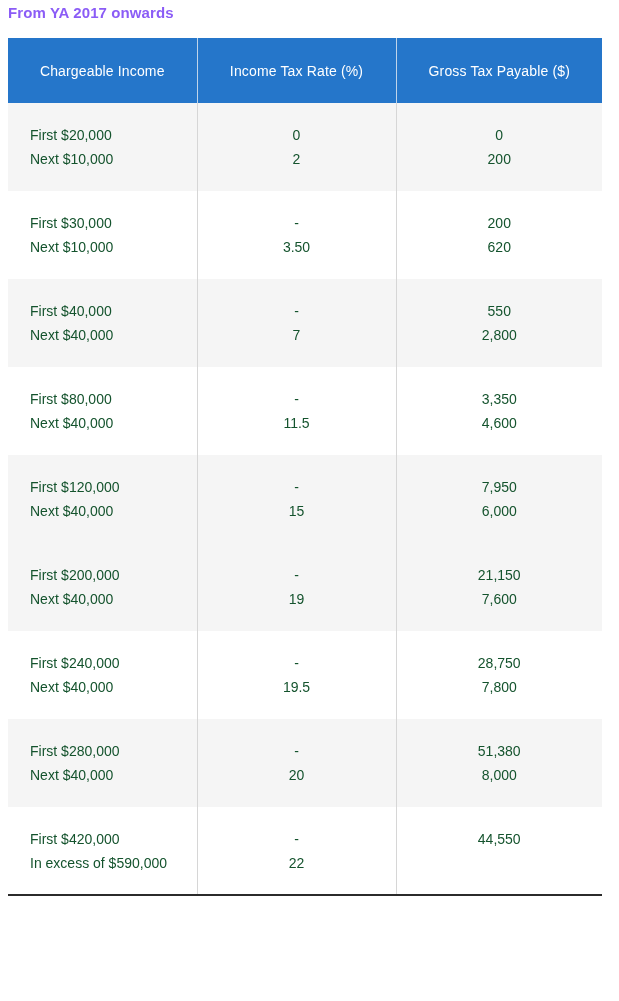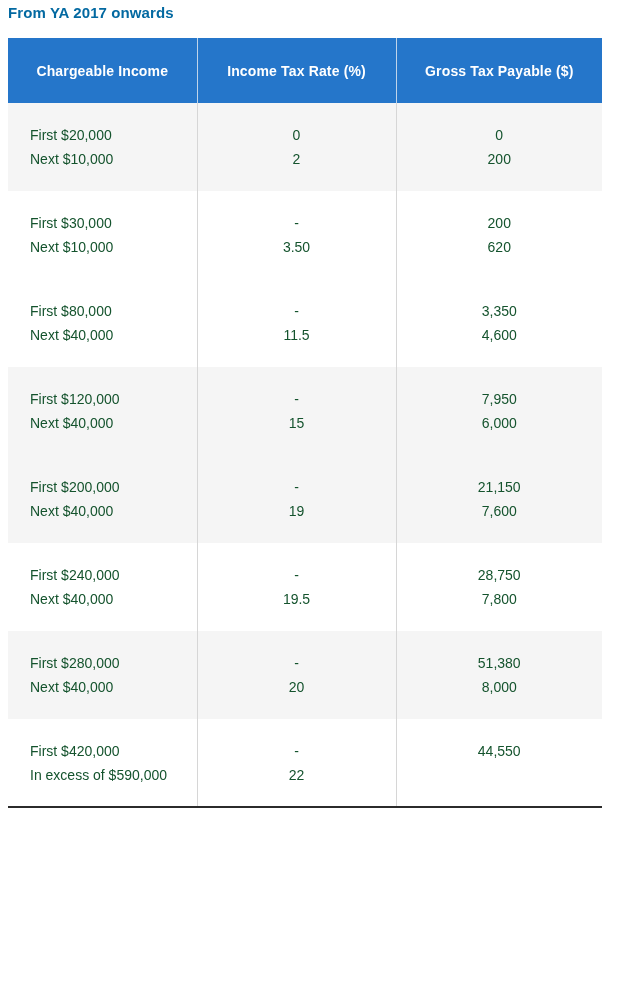--- a/index.html
+++ b/index.html
@@ -22,21 +22,21 @@
     background: #ffffff;
     overflow: hidden;
   }
   .section-title {
     position: absolute;
     left: 8px;
     top: 3px;
     font-size: 15px;
     line-height: 20px;
     font-weight: bold;
-    color: #0369a1;
+    color: #8b5cf6;
     letter-spacing: 0.1px;
     white-space: nowrap;
   }
   .tax-table-wrap {
     position: absolute;
     left: 8px;
     top: 38px;
     width: 594px;
   }
   table.tax-table {
@@ -46,21 +46,21 @@
     border-bottom: 2px solid #2b2b2b;
   }
   table.tax-table col.c-income { width: 189px; }
   table.tax-table col.c-rate   { width: 199px; }
   table.tax-table col.c-gross  { width: 206px; }
 
   thead th {
     background: #2576ca;
     color: #ffffff;
     font-size: 14px;
-    font-weight: bold;
+    font-weight: normal;
     letter-spacing: 0.15px;
     height: 65px;
     padding: 0 6px;
     text-align: center;
     vertical-align: middle;
     border-right: 1px solid #bfd4ea;
   }
   thead th:last-child { border-right: none; }
 
   tbody tr { height: 88px; }
@@ -127,20 +127,34 @@
             </td>
             <td class="col-rate">
               <span class="cell-line">-</span>
               <span class="cell-line">3.50</span>
             </td>
             <td class="col-gross">
               <span class="cell-line">200</span>
               <span class="cell-line">620</span>
             </td>
           </tr>
+          <tr class="odd">
+            <td class="col-income">
+              <span class="cell-line">First $40,000</span>
+              <span class="cell-line">Next $40,000</span>
+            </td>
+            <td class="col-rate">
+              <span class="cell-line">-</span>
+              <span class="cell-line">7</span>
+            </td>
+            <td class="col-gross">
+              <span class="cell-line">550</span>
+              <span class="cell-line">2,800</span>
+            </td>
+          </tr>
           <tr class="even">
             <td class="col-income">
               <span class="cell-line">First $80,000</span>
               <span class="cell-line">Next $40,000</span>
             </td>
             <td class="col-rate">
               <span class="cell-line">-</span>
               <span class="cell-line">11.5</span>
             </td>
             <td class="col-gross">

